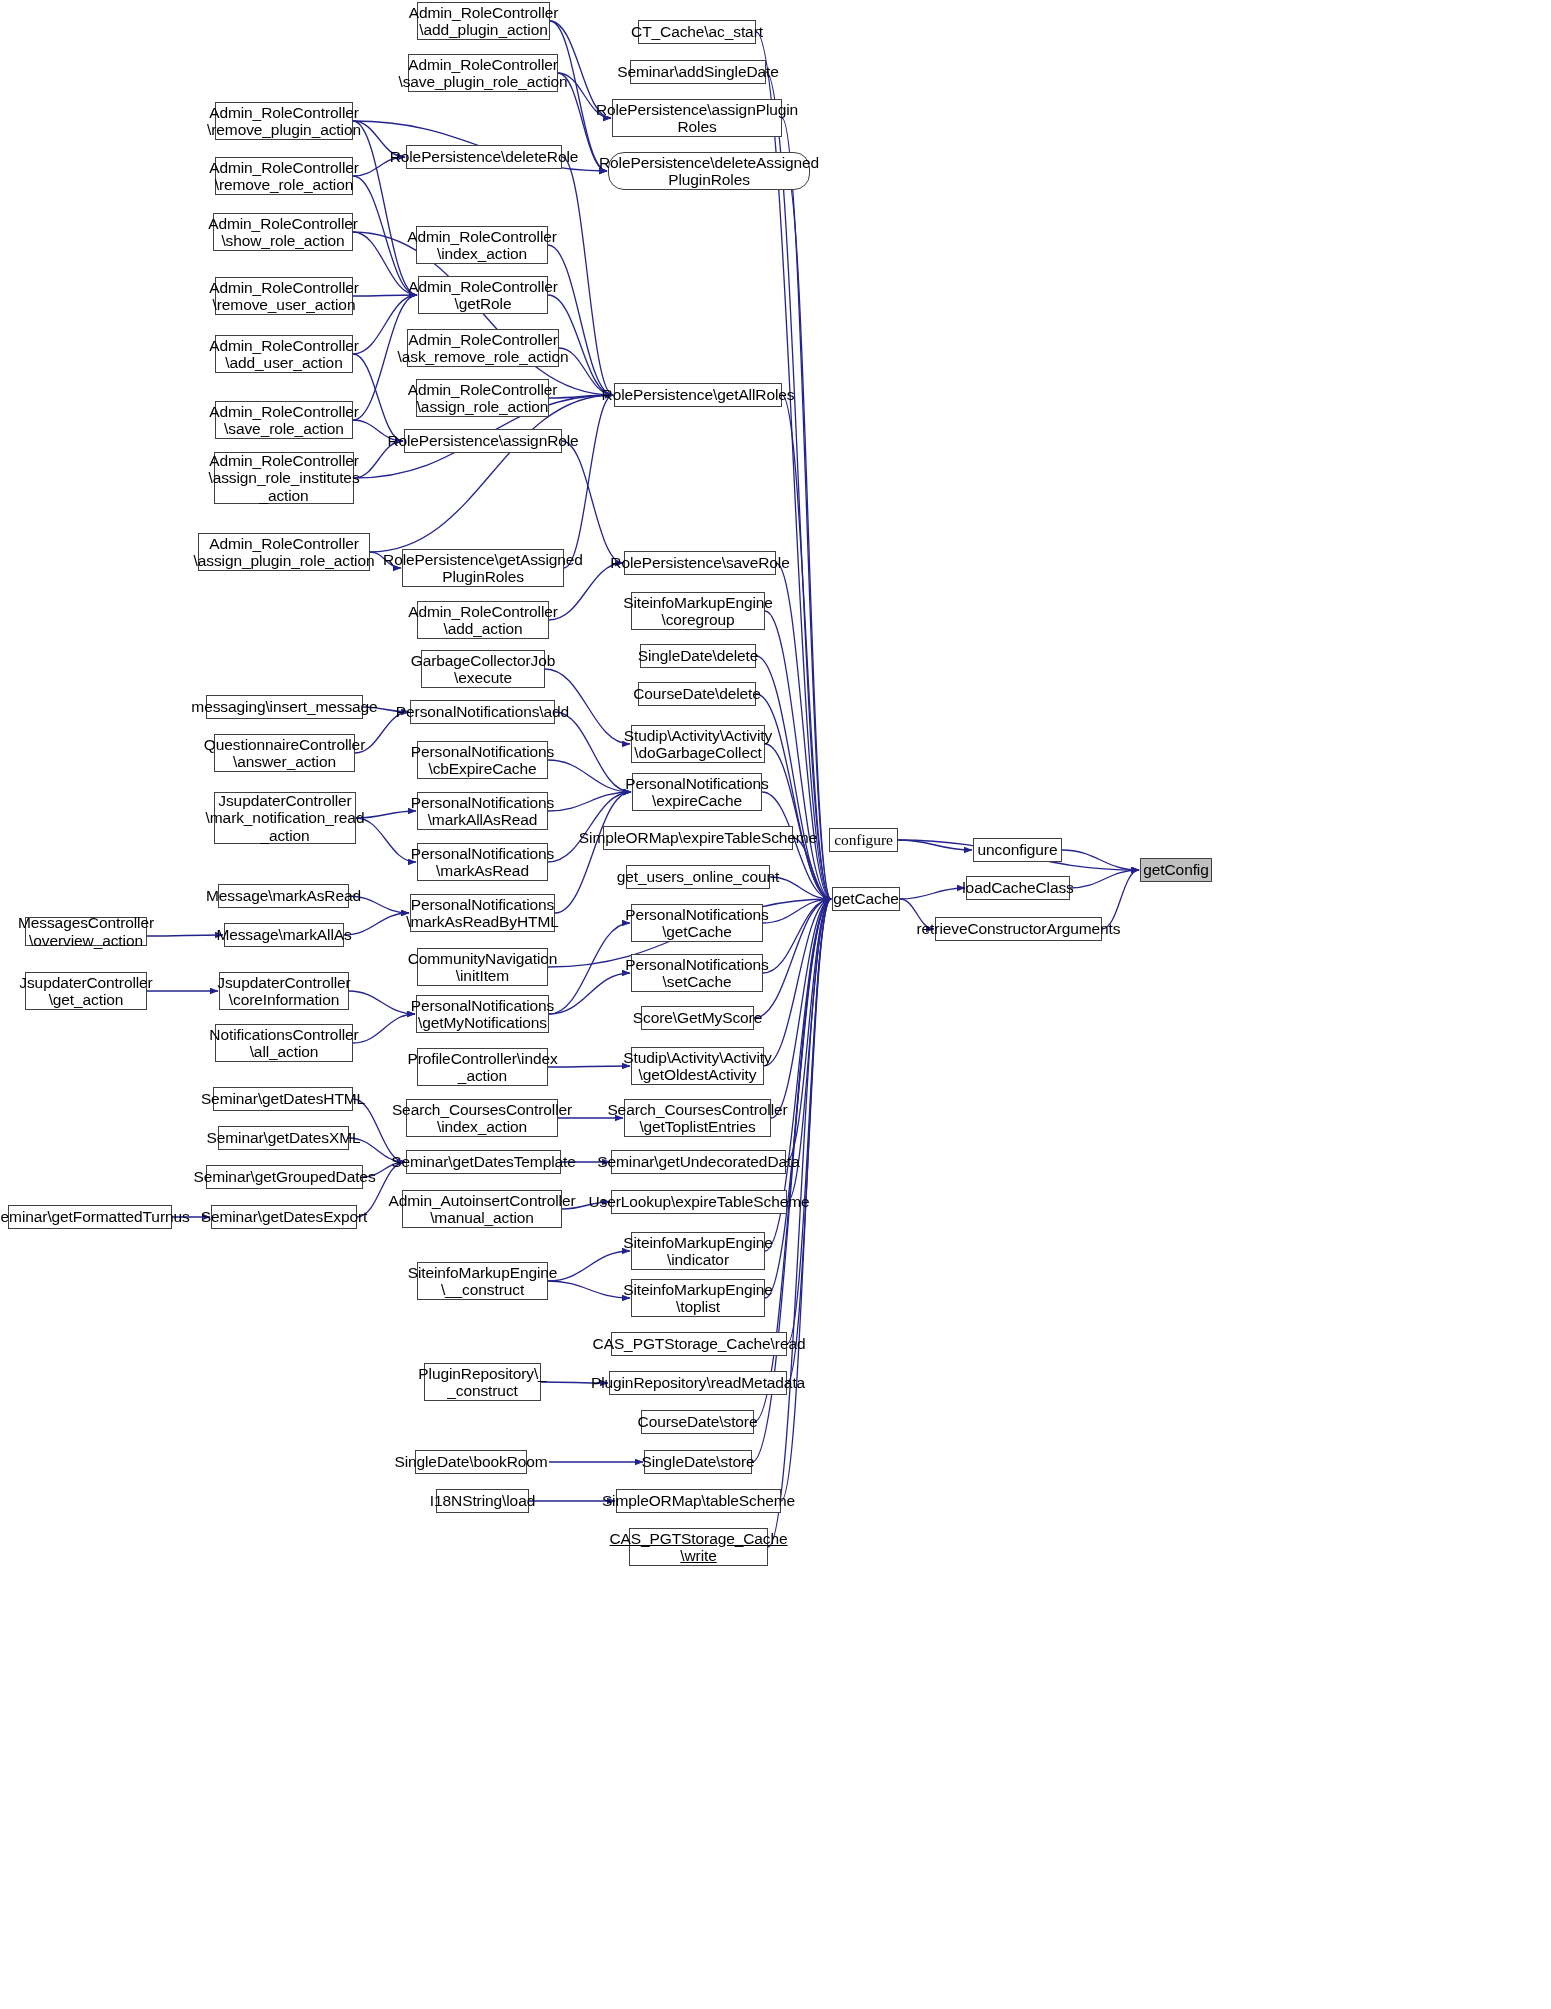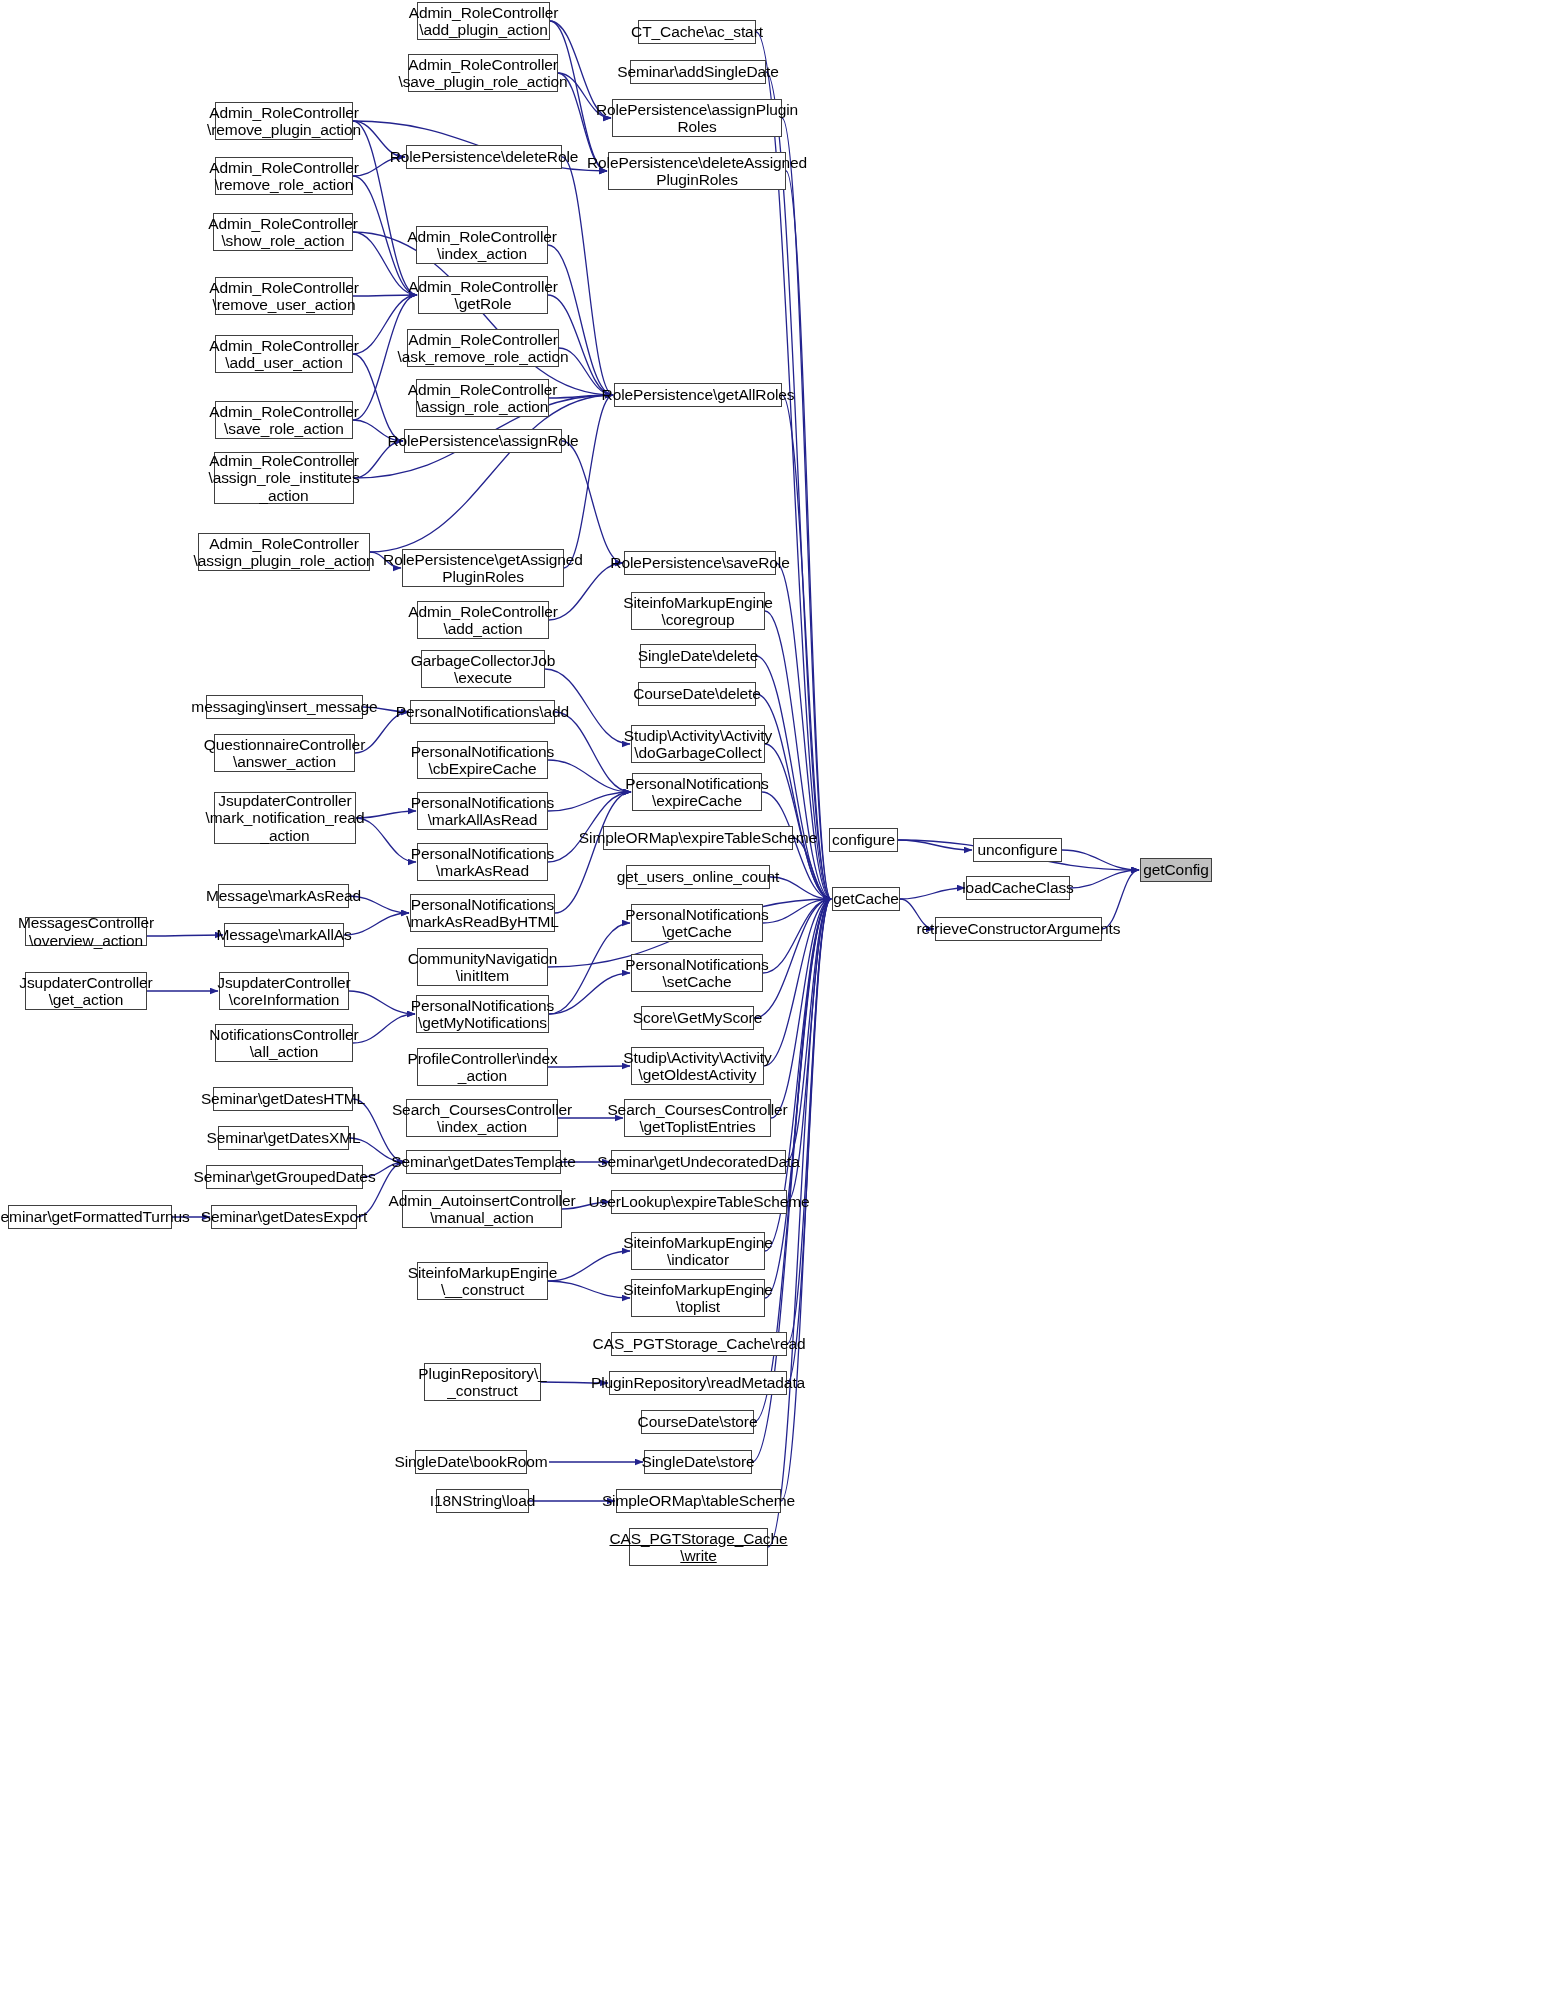--- a/index.html
+++ b/index.html
@@ -156,21 +156,21 @@
 \add_plugin_action</div>
       <div class="node" style="left: 638px; top: 20px; width: 118px; height: 24px;">CT_Cache\ac_start</div>
       <div class="node" style="left: 408px; top: 54px; width: 150px; height: 38px;">Admin_RoleController
 \save_plugin_role_action</div>
       <div class="node" style="left: 630px; top: 60px; width: 136px; height: 24px;">Seminar\addSingleDate</div>
       <div class="node" style="left: 612px; top: 99px; width: 170px; height: 38px;">RolePersistence\assignPlugin
 Roles</div>
       <div class="node" style="left: 215px; top: 102px; width: 138px; height: 38px;">Admin_RoleController
 \remove_plugin_action</div>
       <div class="node" style="left: 406px; top: 145px; width: 156px; height: 24px;">RolePersistence\deleteRole</div>
-      <div class="node" style="left: 608px; top: 152px; width: 178px; height: 38px;">RolePersistence\deleteAssigned
+      <div class="node" style="left: 608px; top: 152px; width: 202px; height: 38px; border-radius: 16px;">RolePersistence\deleteAssigned
 PluginRoles</div>
       <div class="node" style="left: 215px; top: 157px; width: 138px; height: 38px;">Admin_RoleController
 \remove_role_action</div>
       <div class="node" style="left: 213px; top: 213px; width: 140px; height: 38px;">Admin_RoleController
 \show_role_action</div>
       <div class="node" style="left: 416px; top: 226px; width: 132px; height: 38px;">Admin_RoleController
 \index_action</div>
       <div class="node" style="left: 418px; top: 276px; width: 130px; height: 38px;">Admin_RoleController
 \getRole</div>
       <div class="node" style="left: 215px; top: 277px; width: 138px; height: 38px;">Admin_RoleController
@@ -210,21 +210,21 @@
       <div class="node" style="left: 417px; top: 741px; width: 131px; height: 38px;">PersonalNotifications
 \cbExpireCache</div>
       <div class="node" style="left: 632px; top: 773px; width: 130px; height: 38px;">PersonalNotifications
 \expireCache</div>
       <div class="node" style="left: 214px; top: 792px; width: 142px; height: 52px;">JsupdaterController
 \mark_notification_read
 _action</div>
       <div class="node" style="left: 417px; top: 792px; width: 131px; height: 38px;">PersonalNotifications
 \markAllAsRead</div>
       <div class="node" style="left: 603px; top: 826px; width: 190px; height: 24px;">SimpleORMap\expireTableScheme</div>
-      <div class="node" style="left: 829px; top: 828px; width: 69px; height: 24px;">configure</div>
+      <div class="node" style="left: 829px; top: 828px; width: 69px; height: 24px; font-family: Liberation Serif, serif;">configure</div>
       <div class="node" style="left: 973px; top: 838px; width: 89px; height: 24px;">unconfigure</div>
       <div class="node highlight" style="left: 1140px; top: 858px; width: 72px; height: 24px;">getConfig</div>
       <div class="node" style="left: 417px; top: 843px; width: 131px; height: 38px;">PersonalNotifications
 \markAsRead</div>
       <div class="node" style="left: 626px; top: 865px; width: 144px; height: 24px;">get_users_online_count</div>
       <div class="node" style="left: 218px; top: 884px; width: 131px; height: 24px;">Message\markAsRead</div>
       <div class="node" style="left: 832px; top: 887px; width: 68px; height: 24px;">getCache</div>
       <div class="node" style="left: 966px; top: 876px; width: 104px; height: 24px;">loadCacheClass</div>
       <div class="node" style="left: 410px; top: 894px; width: 145px; height: 38px;">PersonalNotifications
 \markAsReadByHTML</div>

